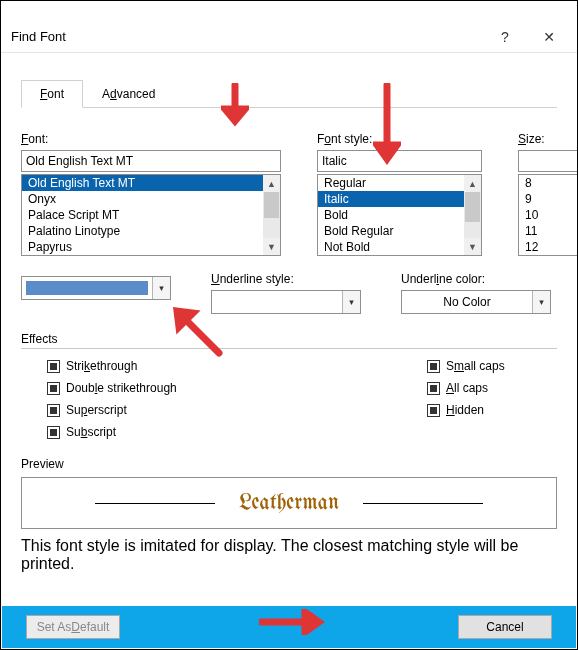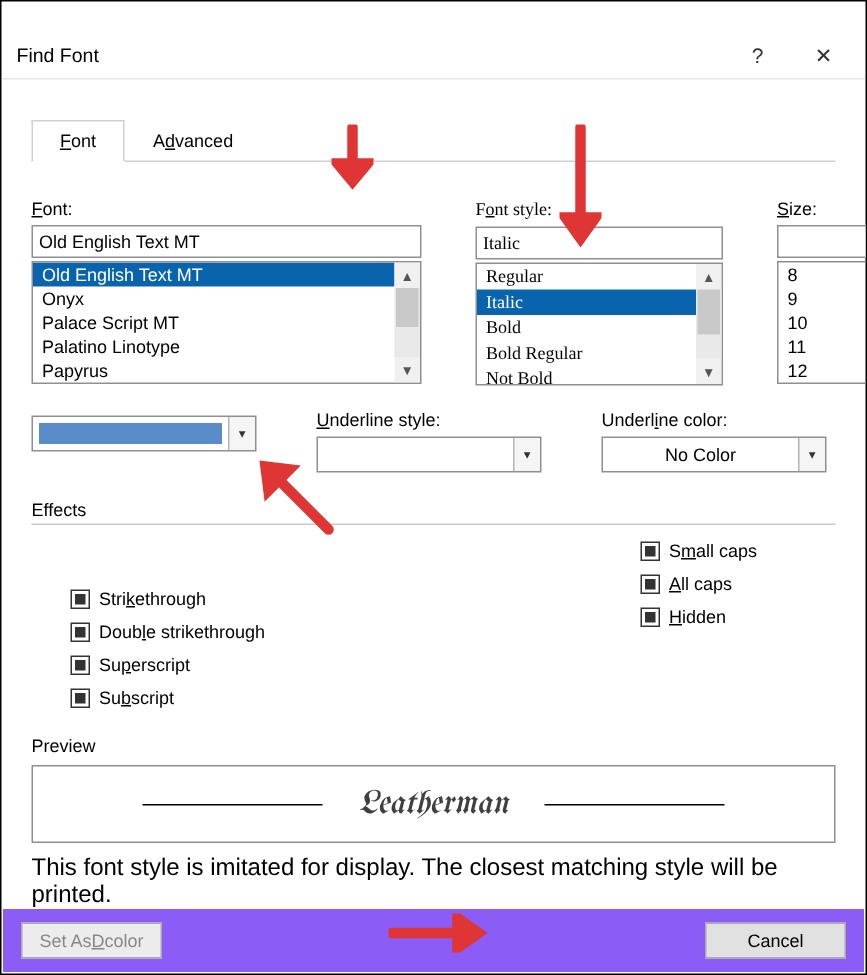--- a/index.html
+++ b/index.html
@@ -43,21 +43,21 @@
   .tab u { text-decoration: underline; }
   .tab.active {
     border: 1px solid #d0d0d0;
     border-bottom: 1px solid #fff;
     background: #fff;
   }
   
   .three-col { display:flex; gap:36px; margin-top:24px; }
   .col { display:flex; flex-direction:column; }
   .col-font { flex: 0 0 260px; }
-  .col-style { flex: 0 0 112px; font-family: Liberation Serif, serif; }
+  .col-style { flex: 0 0 112px; }
   .col-size { flex: 0 0 90px; }
   .lbl { margin-bottom:4px; }
   .txt-in {
     border: 1px solid #8f8f8f;
     padding: 3px 4px;
     font-family: inherit; font-size:12px;
     height: 22px;
   }
   .listbox {
     border: 1px solid #8f8f8f;
@@ -82,46 +82,45 @@
   }
   .dd .dd-body { flex:1; display:flex; align-items:center; justify-content:center; padding:0 4px; }
   .dd .dd-btn { width:18px; border-left:1px solid #b5b5b5; display:flex; align-items:center; justify-content:center; font-size:9px; color:#333; background:#f5f5f5;}
   .swatch { width:100%; height:14px; background:#5b8cca; }
   
   .groupbox { margin-top:18px; }
   .group-lbl { }
   .group-line { border-top:1px solid #c9c9c9; margin-top:2px; }
   .effects-cols { display:flex; margin-top:10px; padding-left:26px; }
   .effects-col { display:flex; flex-direction:column; gap:8px; }
-  .effects-col.left { flex:0 0 380px;margin-top:32px;}
+  .effects-col.left { flex:0 0 380px;}
   .cb { display:flex; align-items:center; gap:6px; }
   .cb-box { width:13px; height:13px; border:1px solid #333; background:#fff; position:relative; }
   .cb-box.tri::after{
     content:""; position:absolute; inset:2px; background:#333;
   }
   
   .preview-box {
     border:1px solid #8f8f8f; margin-top:6px; height:52px;
     display:flex; align-items:center; justify-content:center; gap:24px;
     padding:0 20px;
   }
   .prev-rule { flex:1; height:1px; background:#000; max-width:120px;}
   .prev-text {
     font-family: "Old English Text MT","UnifrakturMaguntia","Blackletter",serif;
-    font-style: italic;
     font-size: 22px;
-    color: #404040;
+    color: #a16207;
     white-space:nowrap;
   }
   .prev-note { margin-top:8px; font-size:16px; }
   
   .btnbar {
     position:absolute; left:1px; right:1px; bottom:1px;
-    height:42px; background:#8b5cf6;
-    display:flex; align-items:center; padding:0 12px; gap:14px;
+    height:42px; background:#0ea5e9;
+    display:flex; align-items:center; padding:0 24px; gap:14px;
   }
   .btn {
     min-width:94px; height:24px; border:1px solid #a9a9a9; background:#e1e1e1;
     display:flex; align-items:center; justify-content:center;
     font-family:inherit; font-size:12px; cursor:pointer;
   }
   .btn.default { border:1px solid #0a64ad; outline:1px solid #0a64ad; outline-offset:-2px; }
   .btn.disabled { color:#888; background:#ececec; }
   .spacer { flex:1; }
   
@@ -275,21 +274,21 @@
       <div class="prev-rule"></div>
       <div class="prev-text">Leatherman</div>
       <div class="prev-rule"></div>
     </div>
     <div class="prev-note">This font style is imitated for display. The closest matching style will be printed.</div>
   </div>
 
 </div>
 
 <div class="btnbar">
-  <button class="btn disabled">Set As <u>D</u><span>color</span></button>
+  <button class="btn disabled">Set As <u>D</u><span>efault</span></button>
   <div class="spacer"></div>
   <button class="btn">Cancel</button>
 </div>
 
 <div class="arrow" style="left:220px; top:82px;">
   <svg width="28" height="52">
       <path d="M14 2 L14 34 M4 26 L14 38 L24 26 Z" stroke="#e03535" stroke-width="7" fill="#e03535" stroke-linecap="round"></path>
     </svg>
 </div>
 <div class="arrow" style="left:372px; top:82px;">

